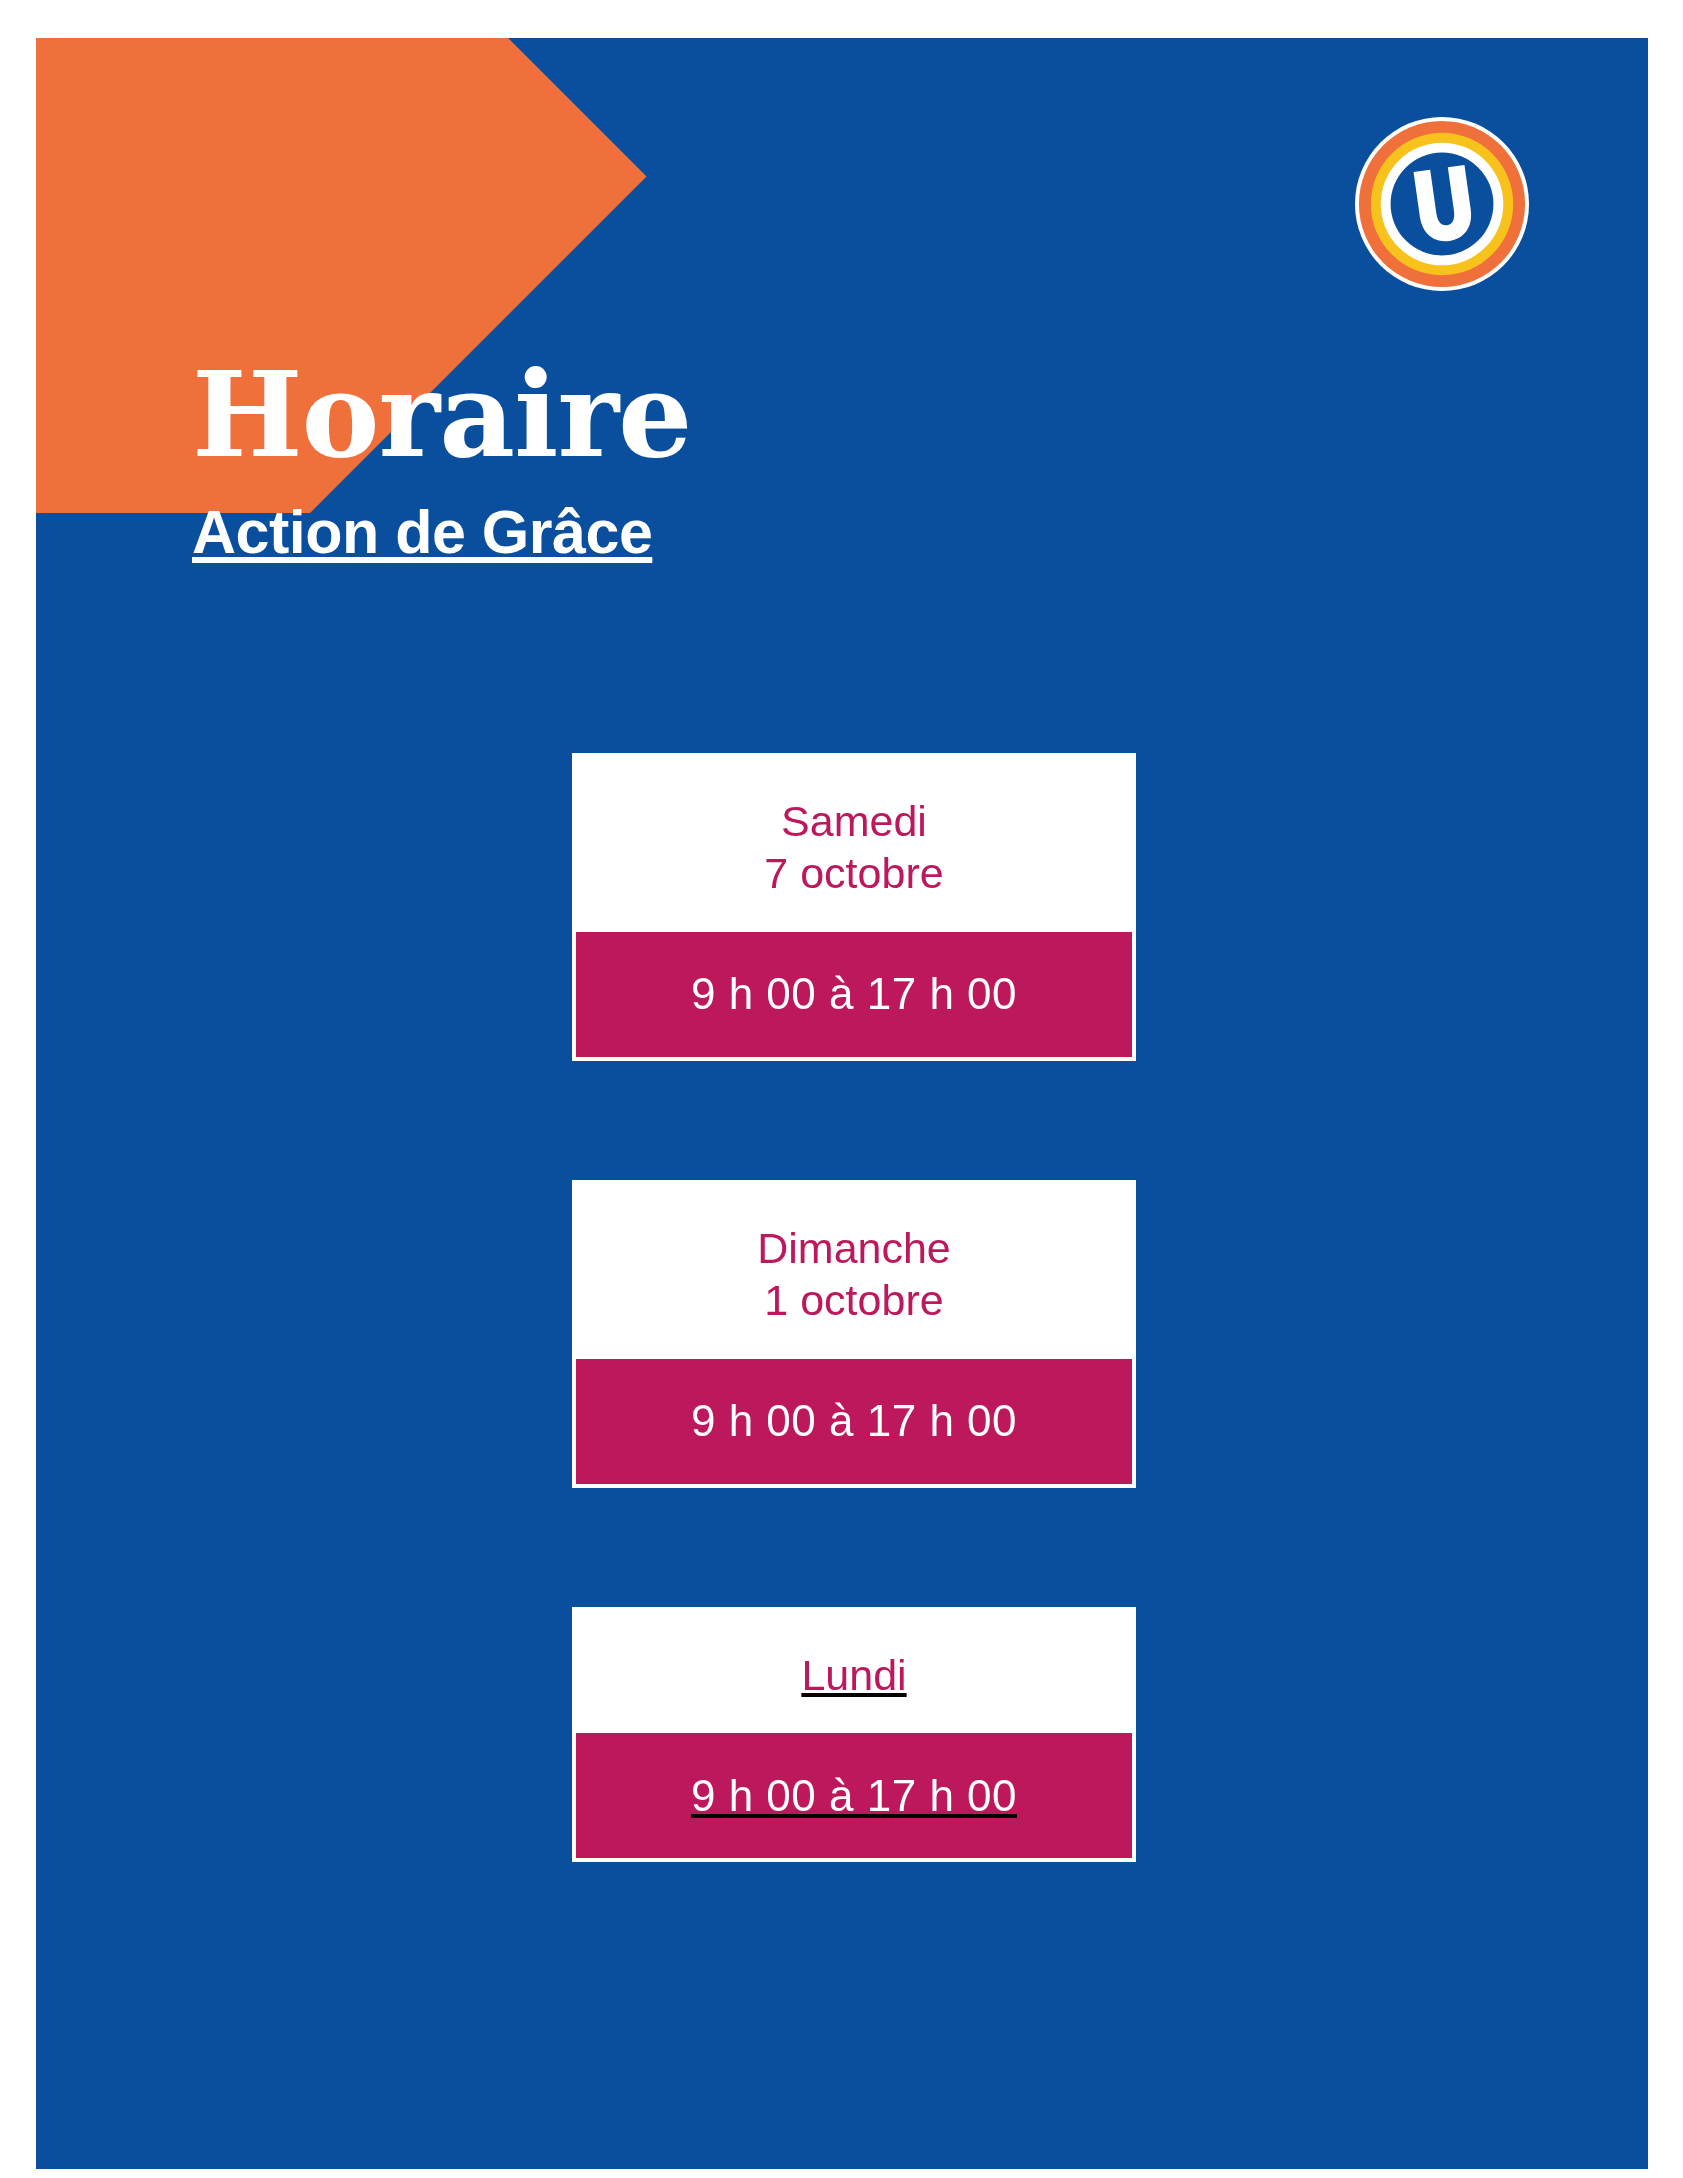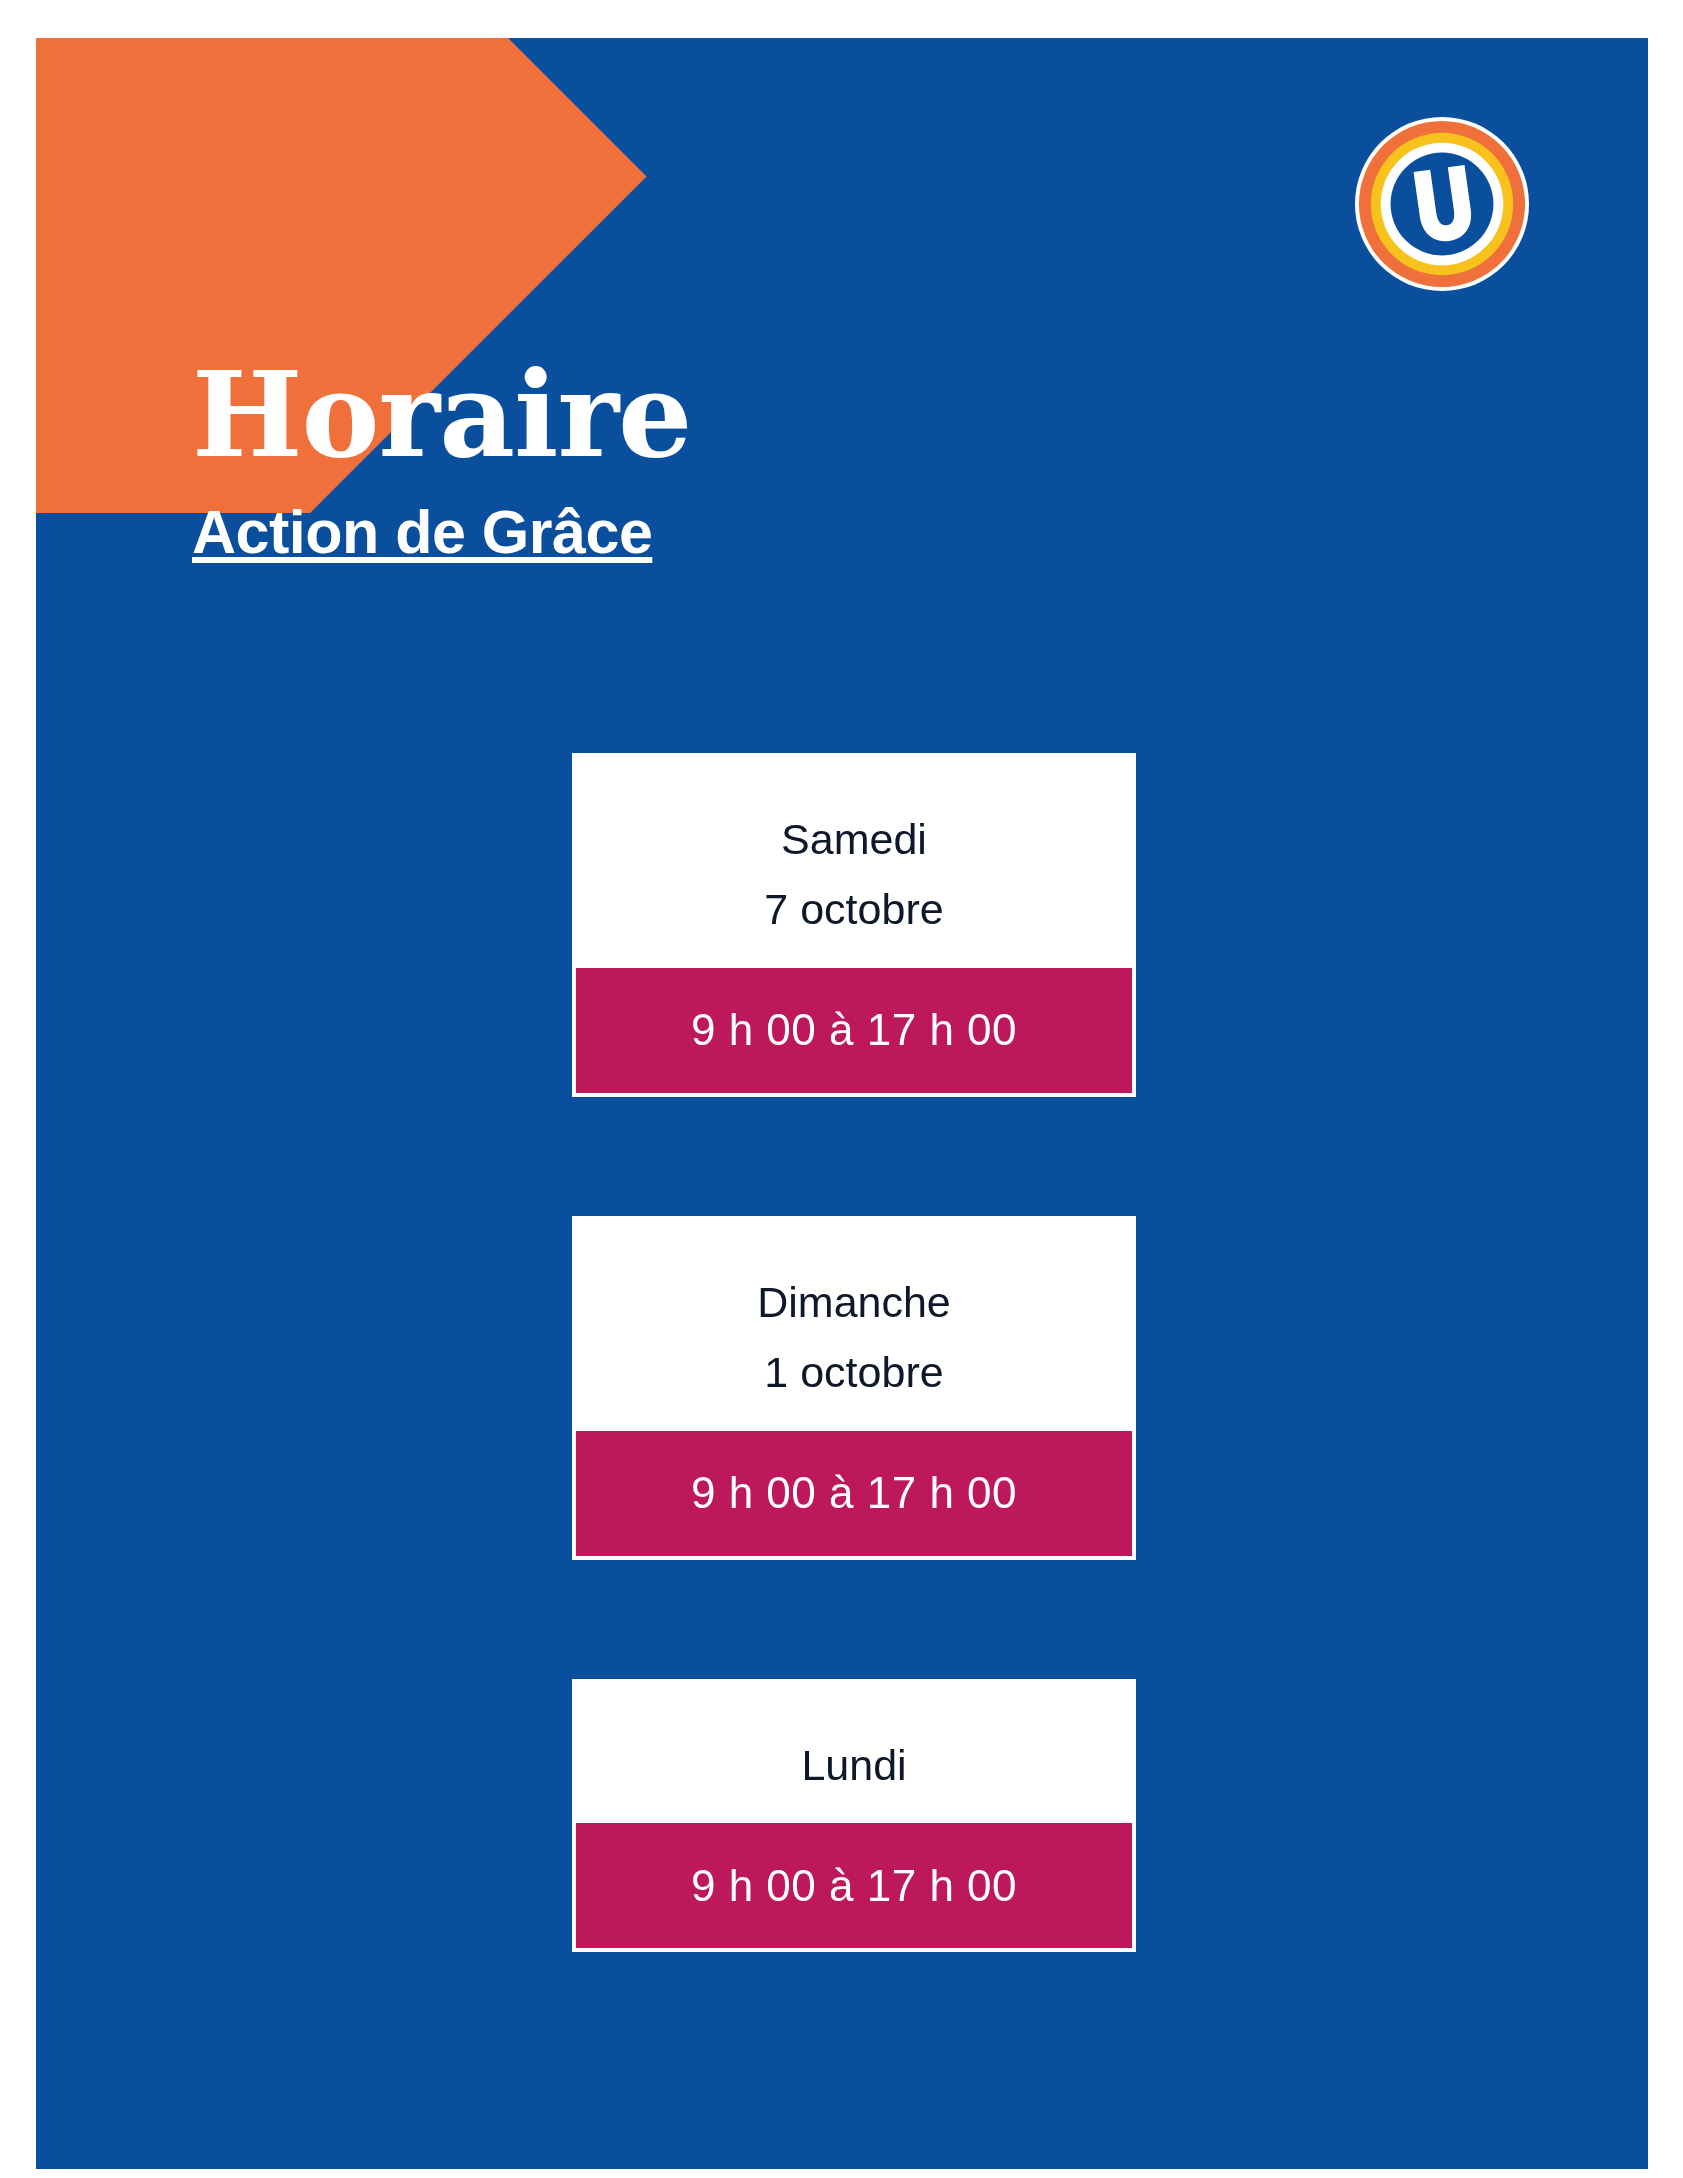--- a/index.html
+++ b/index.html
@@ -78,34 +78,33 @@
   .cards {
     position: absolute;
     left: 536px;
     top: 715px;
     width: 564px;
   }
   .card {
     width: 564px;
     margin-bottom: 119px;
   }
-  .card:last-child { margin-bottom: 0; }
+  .card:last-child { margin-bottom: 0; text-decoration: underline; }
   .card-head {
     background: #ffffff;
     box-sizing: border-box;
     padding: 42px 20px 30px 20px;
     text-align: center;
   }
   .card-day,
   .card-date {
-    color: #0f172a;
+    color: #be185d;
     font-size: 43px;
     line-height: 1.22;
     font-weight: normal;
-    margin-top: 18px;
   }
   .card-body {
     box-sizing: border-box;
     border: 4px solid #ffffff;
     background: #be185d;
     height: 133px;
     display: flex;
     align-items: center;
     justify-content: center;
     margin-top: -2px;

